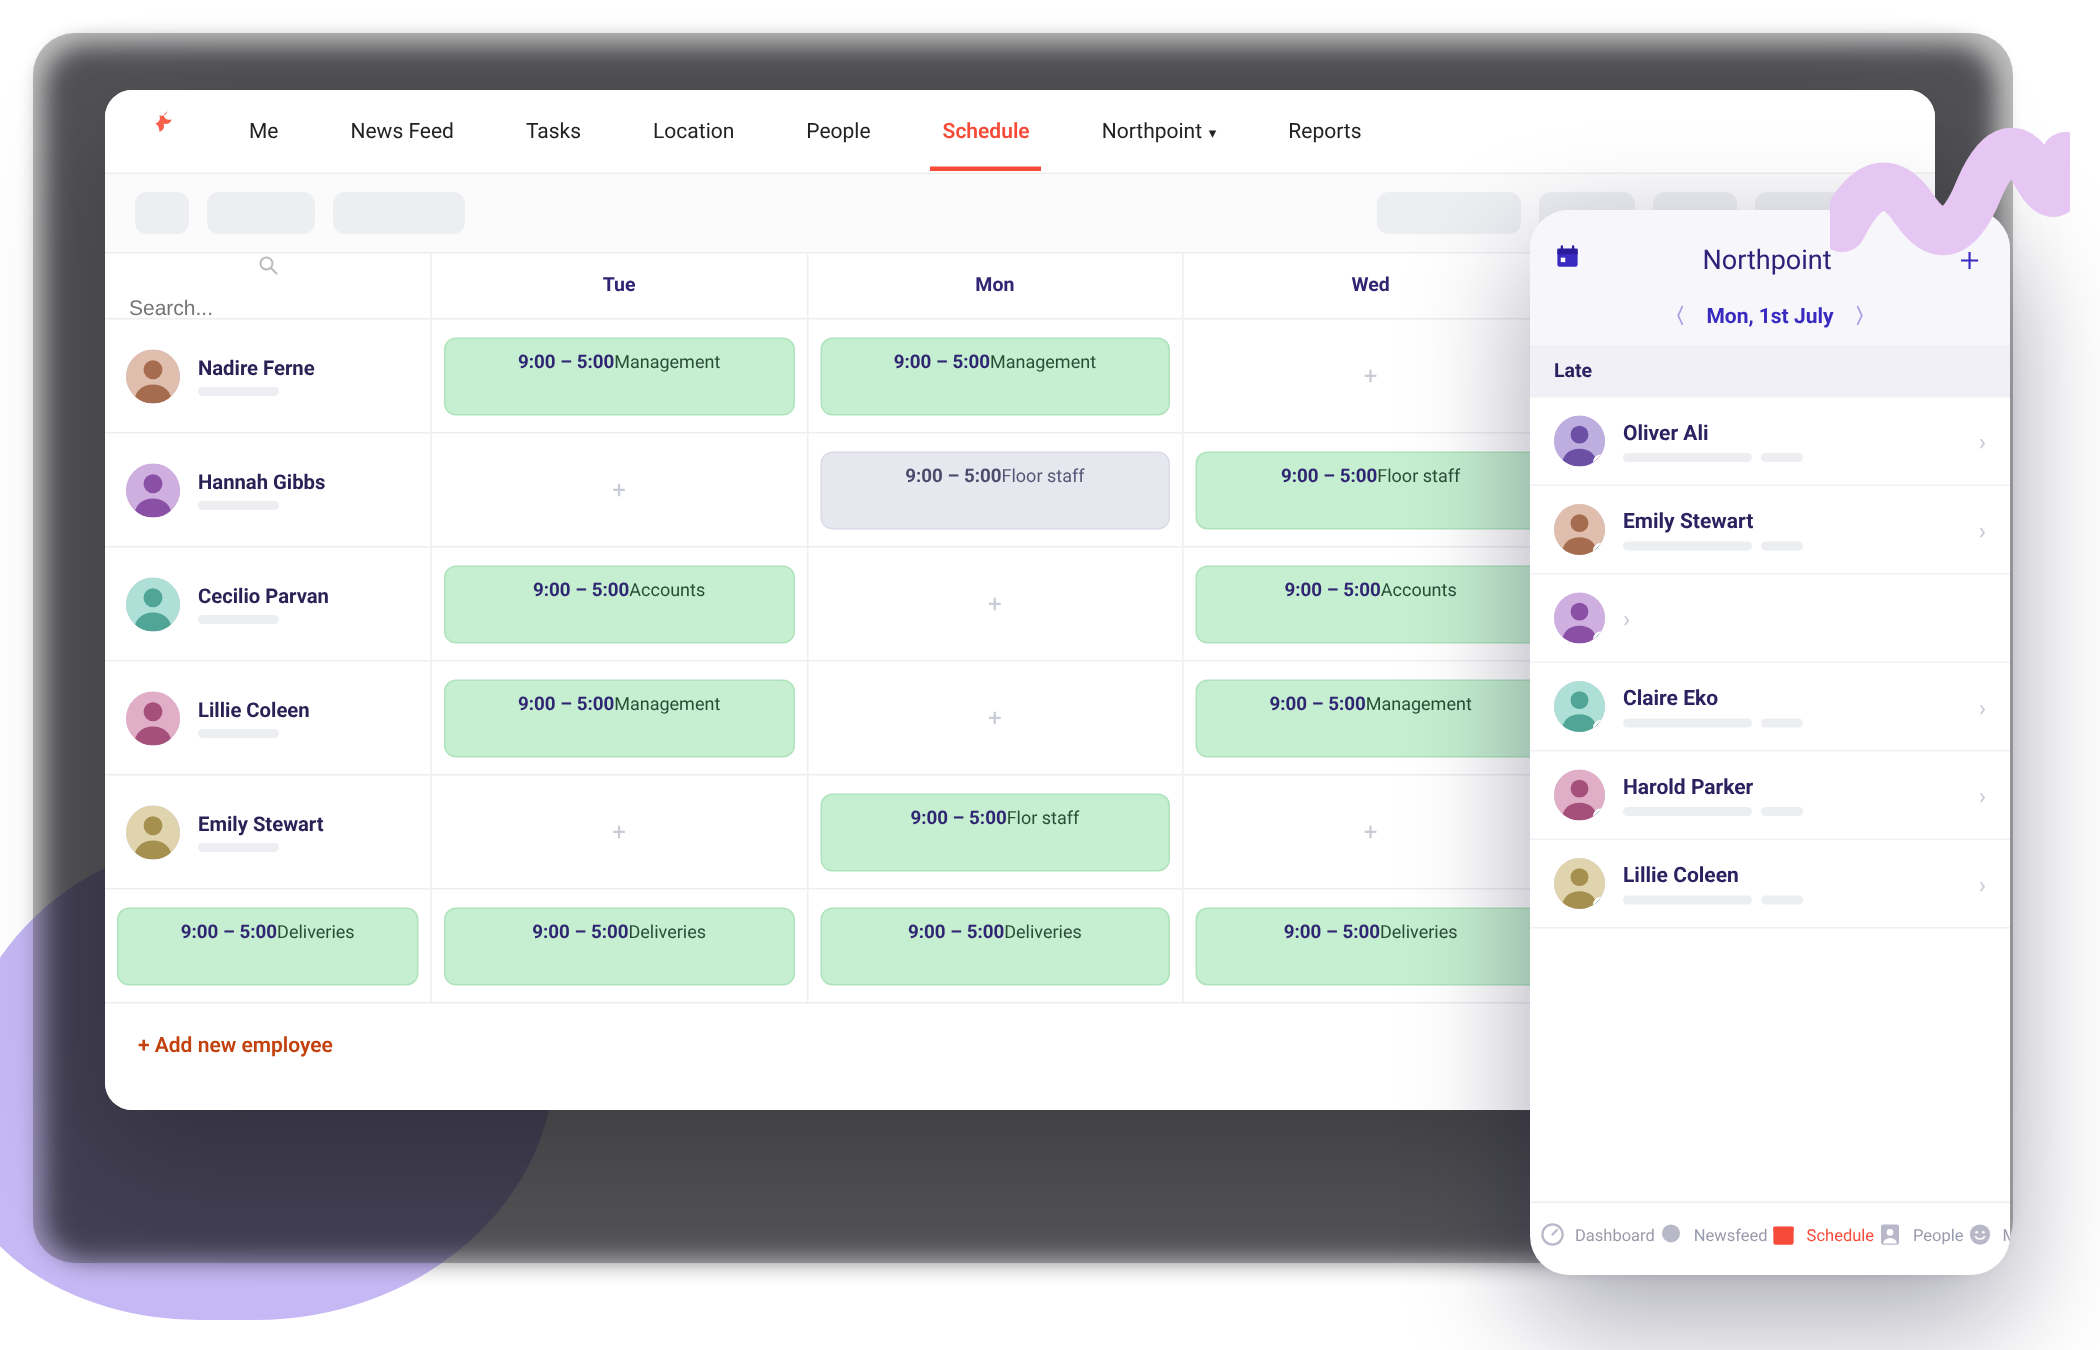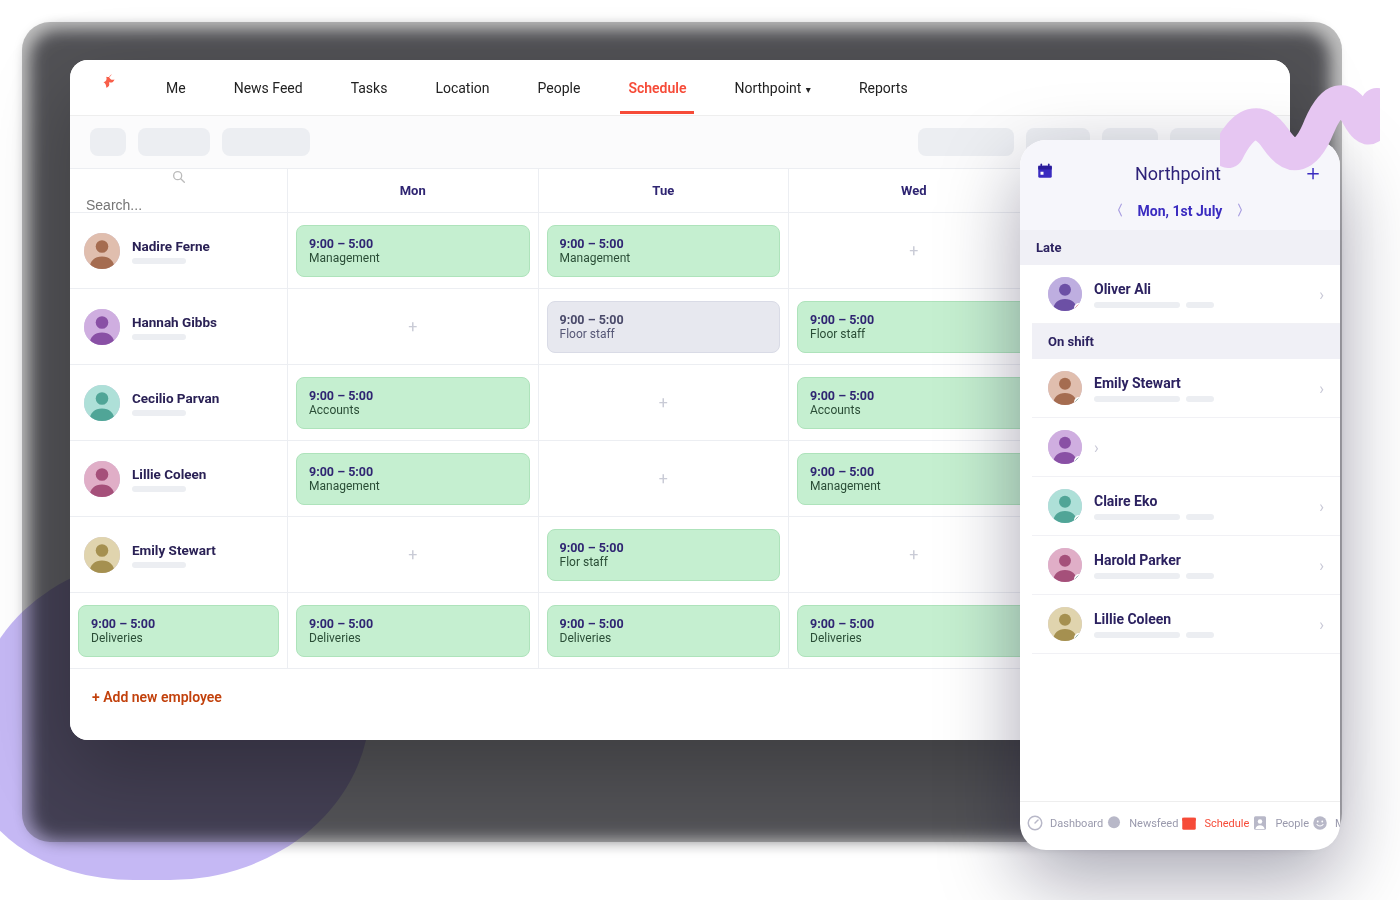--- a/index.html
+++ b/index.html
@@ -173,21 +173,21 @@
   .scell {
     border-bottom: 1px solid #eceef2;
     border-right: 1px solid #eceef2;
     display:flex; align-items:center; justify-content:center;
     padding: 8px;
   }
   .shift {
     width: 100%; height: 52px;
     border-radius: 8px;
     padding: 8px 12px;
-    display:flex; flex-direction:column; justify-content:center;
+    display:flex; flex-direction:row; justify-content:center;
     font-size: 12px;
   }
   .shift.green { background:#c5efd0; border:1px solid #aee3bb; color:#2a4d36;}
   .shift.gray  { background:#e7e8ef; border:1px solid #d9dbe6; color:#565776;}
   .shift.pink  { background:#fcdde0; border:1px solid #f6c5cb; color:#7a3a55; text-align:center; justify-content:center; align-items:center;}
   .shift .time { font-weight:700; color:#2f2572; font-size:12.5px; }
   .shift.gray .time { color:#4a4a6a; }
   .plus {
     color:#c9cbd6; font-size:16px; font-weight:400;
   }
@@ -228,21 +228,21 @@
     gap: 14px; margin-top: 14px;
     color:#3a2bc0; font-size:14px; font-weight:700;
   }
   .chev { color:#a79ce0; cursor:pointer; font-size:14px; }
 
   .msection-title {
     background:#f0f0f6;
     padding: 10px 16px;
     font-size:13px; font-weight:700; color:#2c2260;
   }
-  .mlist { flex:1; overflow:auto;padding-left:12px; }
+  .mlist { flex:1; overflow:auto; }
   .mrow {
     display:flex; align-items:center; gap:12px;
     padding: 12px 16px;
     border-bottom:1px solid #f1f1f5;
   }
   .mrow .avatar { width:34px; height:34px; position:relative; }
   .dot {
     position:absolute; right:-2px; bottom:-2px;
     width:10px; height:10px; border-radius:50%;
     border:2px solid #fff;
@@ -324,22 +324,22 @@
   <div class="grid" id="grid">
     <div class="search-cell">
       <span>
         <svg width="16" height="16" viewBox="0 0 24 24" fill="none">
             <circle cx="10" cy="10" r="6" stroke="#bbb" stroke-width="2"></circle>
             <line x1="15" y1="15" x2="20" y2="20" stroke="#bbb" stroke-width="2" stroke-linecap="round"></line>
           </svg>
       </span>
       <input placeholder="Search..." style="">
     </div>
+    <div class="hcell">Tue</div>
     <div class="hcell">Mon</div>
-    <div class="hcell">Tue</div>
     <div class="hcell">Wed</div>
     <div class="hcell">Thu</div>
 
   <div class="ecell">
         <div class="avatar">
           <svg viewBox="0 0 40 40">
             <rect width="40" height="40" fill="hsl(20,45%,78%)"></rect>
             <circle cx="20" cy="15" r="7" fill="hsl(20,35%,48%)"></circle>
             <path d="M6 40c0-9 6-14 14-14s14 5 14 14z" fill="hsl(20,35%,48%)"></path>
           </svg>
@@ -563,21 +563,20 @@
         </div>
    <div class="info">
           <span class="nm">Oliver Ali</span>
    <div class="pbar">
             <span></span>
             <span></span>
           </div>
         </div>
    <span class="chv">›</span>
       </div>
-      <div class="msection-title">On shift</div>
       <div class="mrow">
         <div class="avatar">
           <svg viewBox="0 0 40 40">
             <rect width="40" height="40" fill="hsl(20,45%,78%)"></rect>
             <circle cx="20" cy="15" r="7" fill="hsl(20,35%,48%)"></circle>
             <path d="M6 40c0-9 6-14 14-14s14 5 14 14z" fill="hsl(20,35%,48%)"></path>
           </svg>
           <span class="dot green"></span>
         </div>
    <div class="info">

